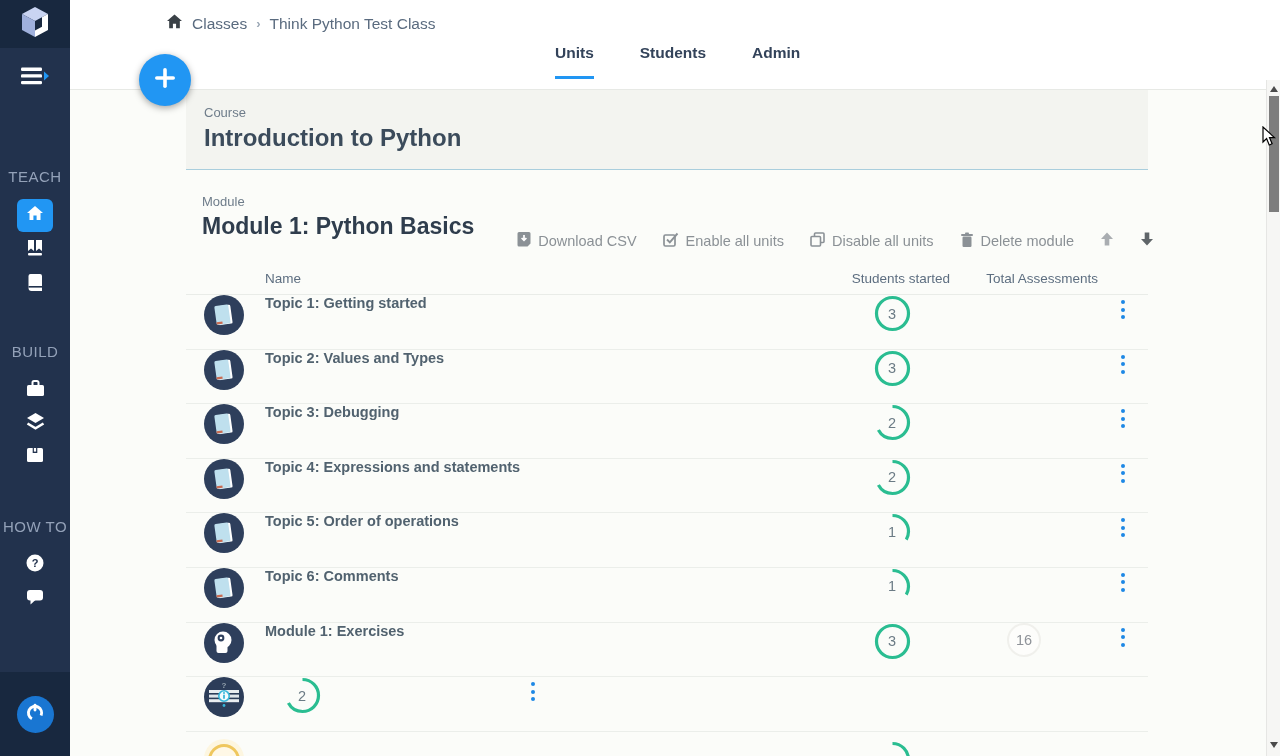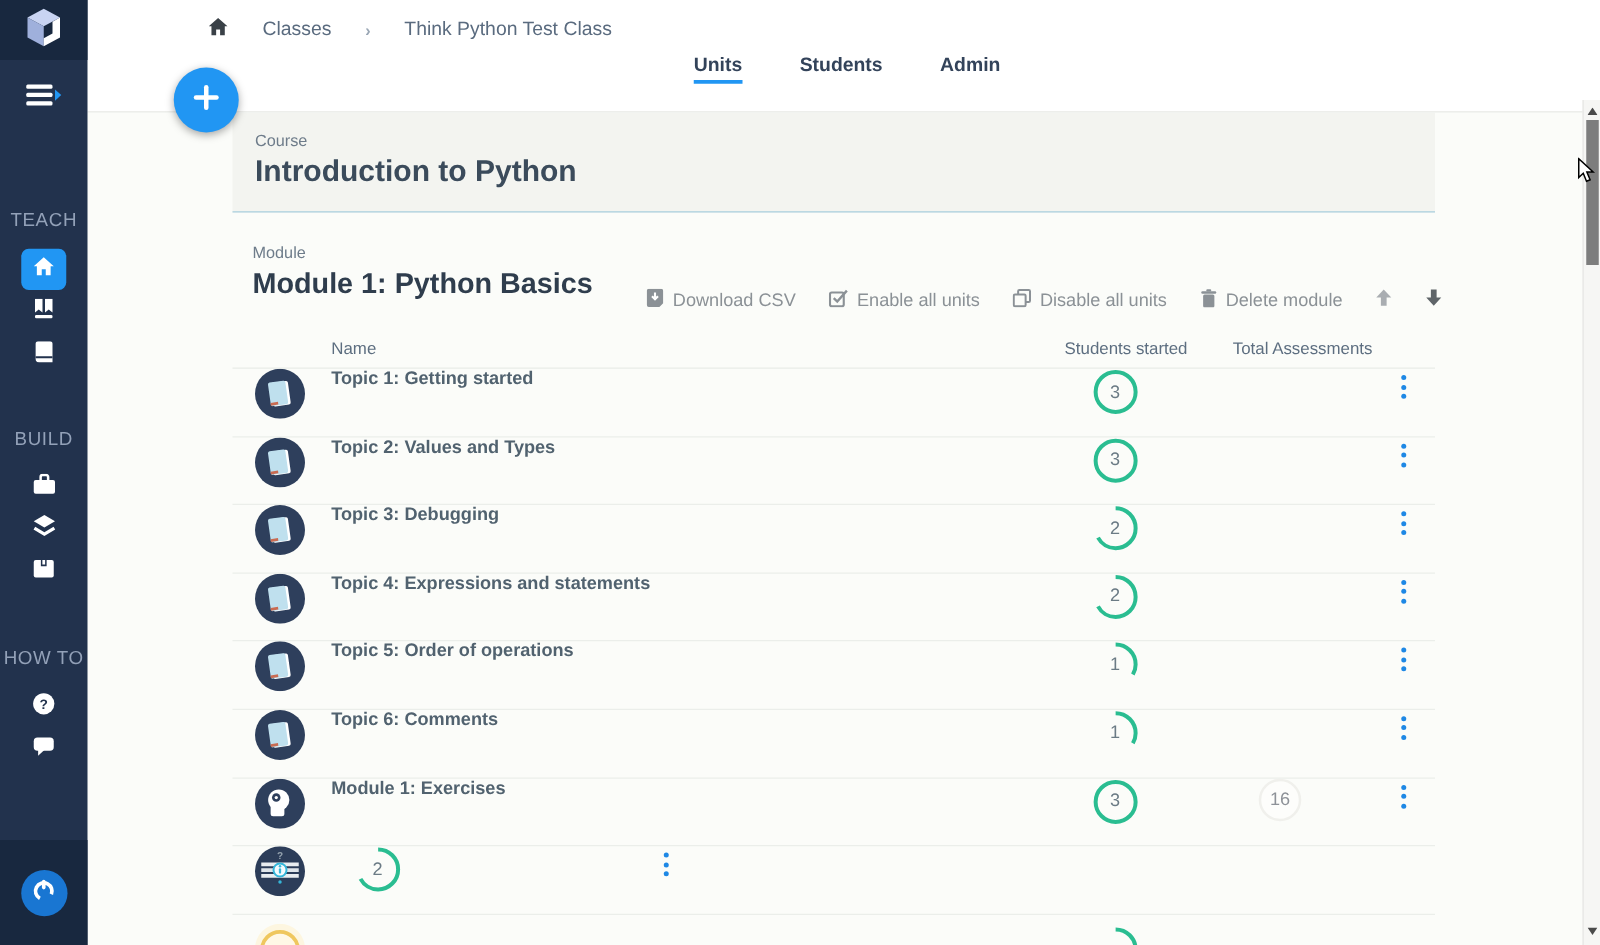--- a/index.html
+++ b/index.html
@@ -12,25 +12,25 @@
   .logo-box { position:absolute; left:0; top:0; width:70px; height:48px; background:#18283f; display:flex; align-items:center; justify-content:center; }
   .side-footer { position:absolute; left:0; bottom:0; width:70px; height:84px; background:#18283f; display:flex; align-items:center; justify-content:center; }
   .hamburger { position:absolute; left:0; top:64px; width:70px; height:28px; display:flex; align-items:center; justify-content:center; cursor:pointer; }
   .side-label { position:absolute; width:70px; text-align:center; color:#93a1b8; font-size:15px; letter-spacing:.5px; }
   .side-item { position:absolute; width:70px; height:34px; display:flex; align-items:center; justify-content:center; cursor:pointer; }
   .active-pill { width:36px; height:33px; background:#2196f3; border-radius:6px; display:flex; align-items:center; justify-content:center; }
   .power-btn { width:37px; height:37px; border-radius:50%; background:#1976d2; display:flex; align-items:center; justify-content:center; cursor:pointer; }
 
   
   .header { position:absolute; left:70px; top:0; width:1210px; height:90px; background:#ffffff; border-bottom:1px solid #e7e9e5; z-index:10; }
-  .breadcrumb { position:absolute; left:96px; top:14px; display:flex; align-items:center; gap:27px; }
+  .breadcrumb { position:absolute; left:96px; top:14px; display:flex; align-items:center; gap:9px; }
   .crumb { font-size:15.5px; color:#5a6b7f; cursor:pointer; }
   .crumb-sep { color:#9aa7b5; font-size:13px; font-weight:700; }
   .tabs { position:absolute; left:485px; top:44px; display:flex; gap:46px; }
-  .tab { font-size:15.5px; font-weight:700; color:#33435a; padding-bottom:2px; cursor:pointer; border-bottom:3px solid transparent; }
+  .tab { font-size:15.5px; font-weight:700; color:#33435a; padding-bottom:14px; cursor:pointer; border-bottom:3px solid transparent; }
   .tab.active { border-bottom-color:#2196f3; }
   .fab { position:absolute; left:139px; top:54px; width:52px; height:52px; border-radius:50%; background:#2196f3; box-shadow:0 2px 7px rgba(0,0,0,.35); display:flex; align-items:center; justify-content:center; z-index:40; cursor:pointer; }
 
   
   .content { position:absolute; left:70px; top:90px; width:1196px; height:634px; background:#fbfcf9; }
   .course-panel { position:absolute; left:116px; top:0; width:962px; height:80px; background:#f3f4f0; border-bottom:1px solid #a9cedd; padding:15px 0 0 18px; }
   .kicker { font-size:13px; color:#6e7c8a; }
   .course-title { font-size:24px; font-weight:700; color:#3b4b5b; margin-top:4px; }
   .module-head { position:absolute; left:132px; top:104px; width:962px; height:62px; }
   .module-title { font-size:23px; font-weight:700; color:#2f3d4d; margin-top:4px; }

